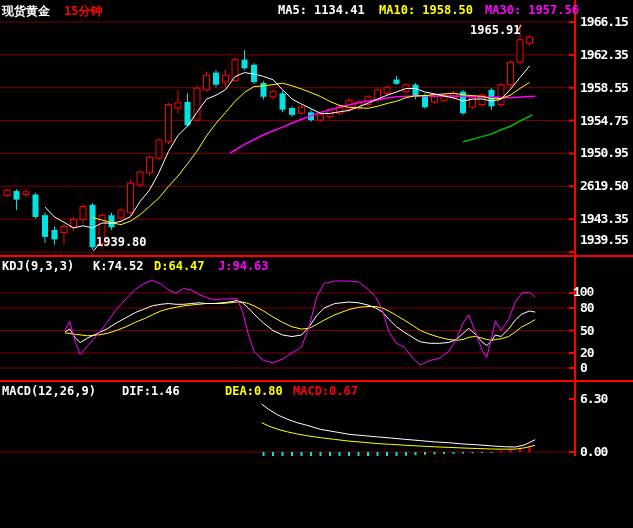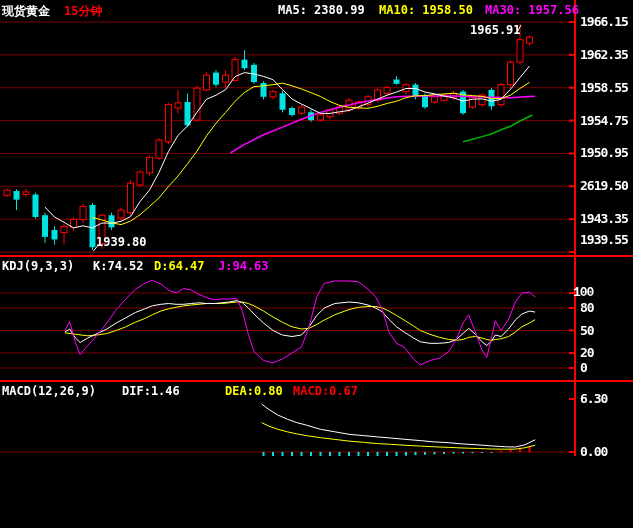--- a/index.html
+++ b/index.html
@@ -220,21 +220,21 @@
       <rect x="0" y="505" width="633" height="2" fill="#ff0000"></rect>
       <rect x="0" y="526" width="633" height="2" fill="#8b0000"></rect>
       <rect x="574" y="0" width="2" height="528" fill="#ff0000"></rect>
       <line x1="6" y1="500" x2="6" y2="507" stroke="#ff0000" stroke-width="2"></line>
       <line x1="237" y1="500" x2="237" y2="507" stroke="#ff0000" stroke-width="2"></line>
     </svg>
 
   <div id="header">
     <span class="txt w" style="left:2px;top:3px">现货黄金</span>
     <span class="txt r" style="left:64px;top:3px">15分钟</span>
-    <span class="txt w" style="left:278px;top:3px">MA5: 2380.99</span>
+    <span class="txt w" style="left:278px;top:3px">MA5: 1134.41</span>
     <span class="txt y" style="left:379px;top:3px">MA10: 1958.50</span>
     <span class="txt m" style="left:485px;top:3px">MA30: 1957.56</span>
   </div>
 
   <div id="kdj-header">
     <span class="txt w" style="left:2px;top:0">KDJ(9,3,3)</span>
     <span class="txt w" style="left:93px;top:0">K:74.52</span>
     <span class="txt y" style="left:154px;top:0">D:64.47</span>
     <span class="txt m" style="left:218px;top:0">J:94.63</span>
   </div>

